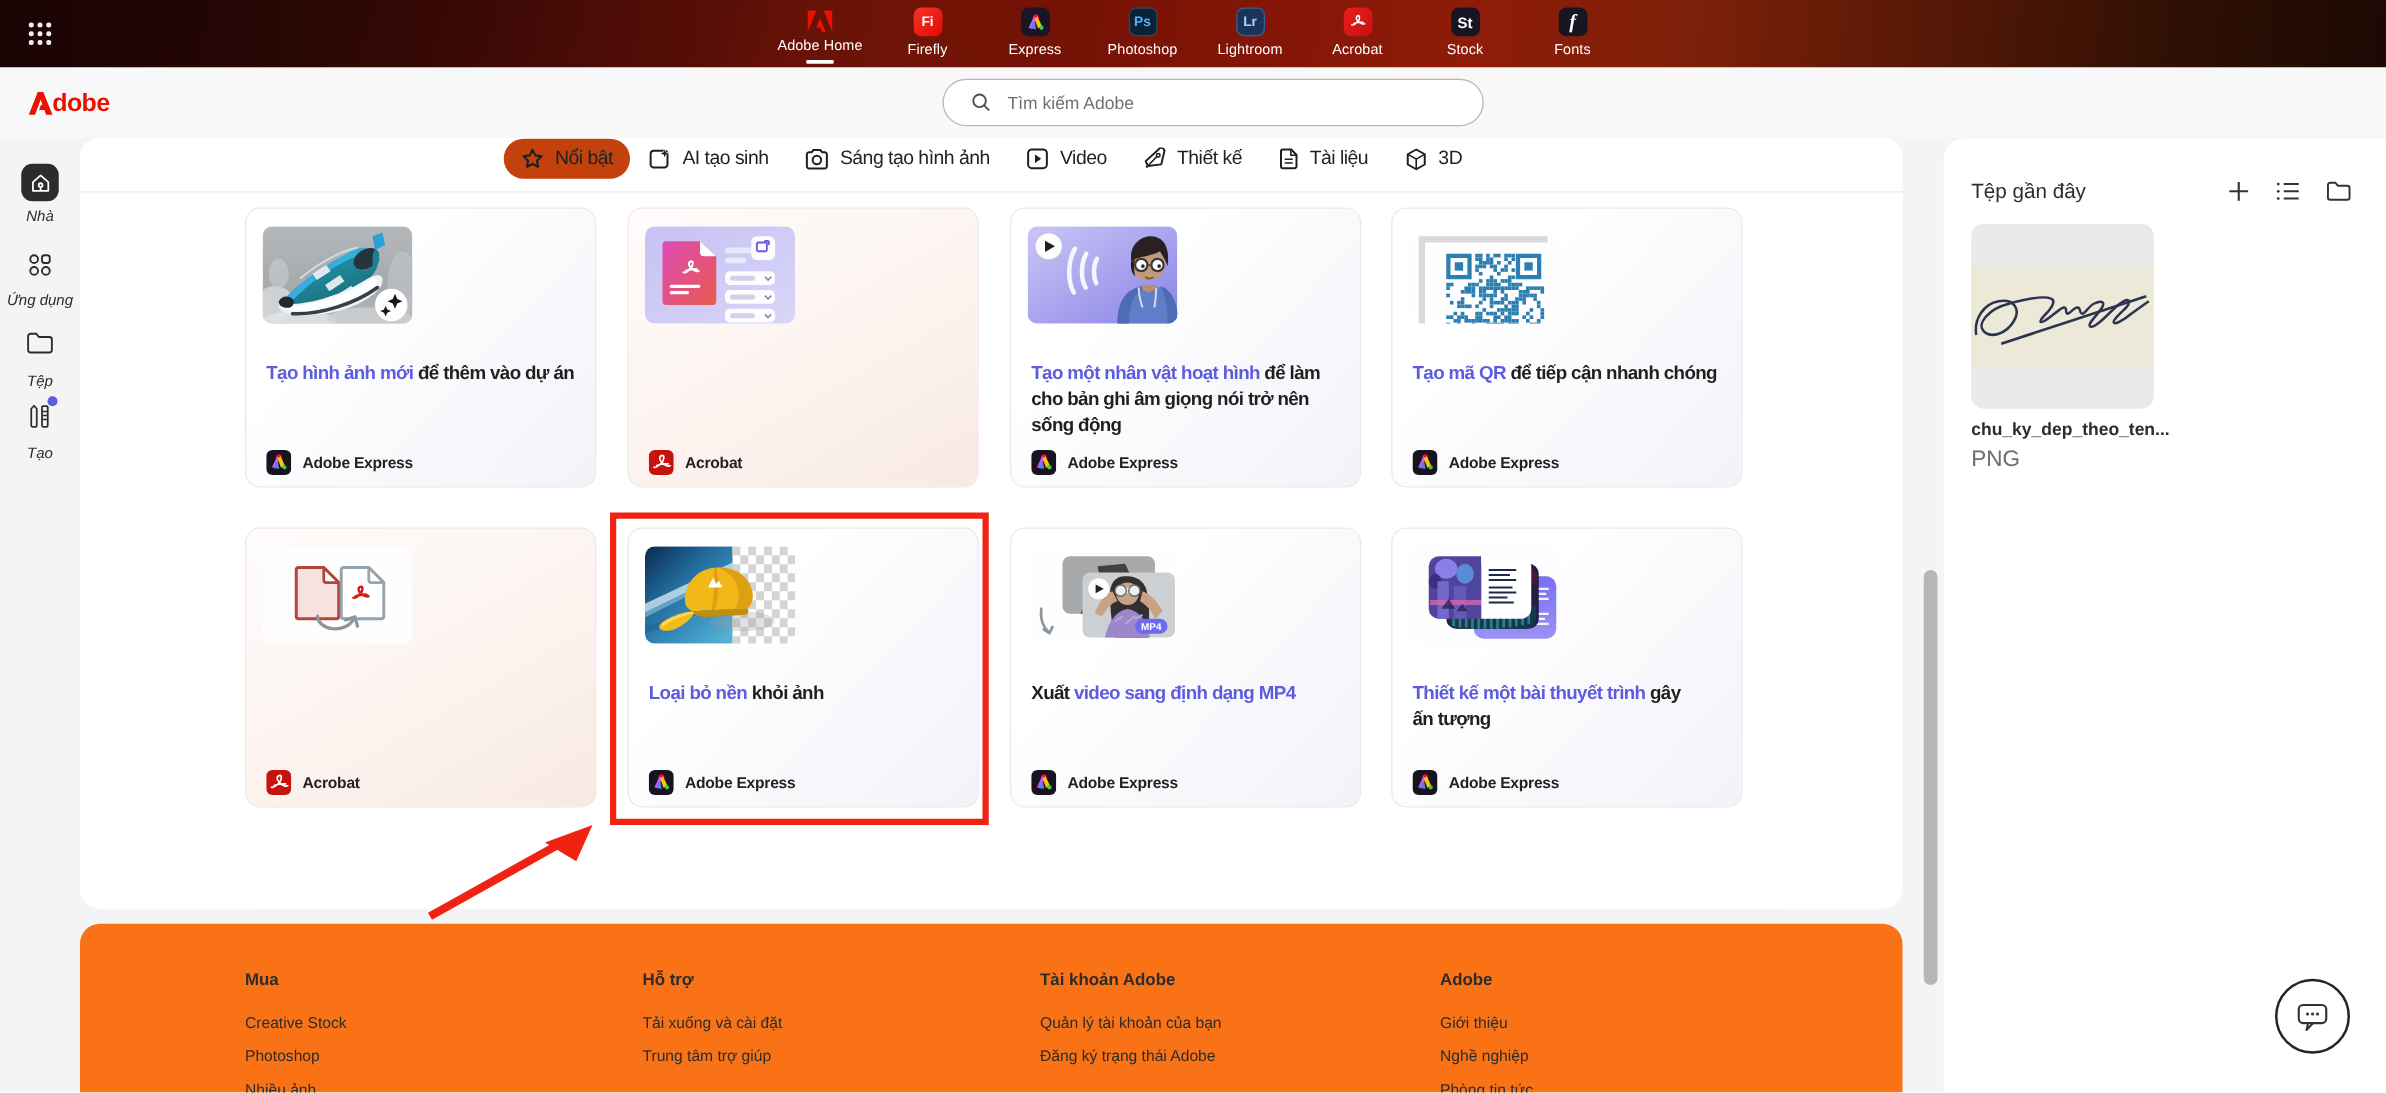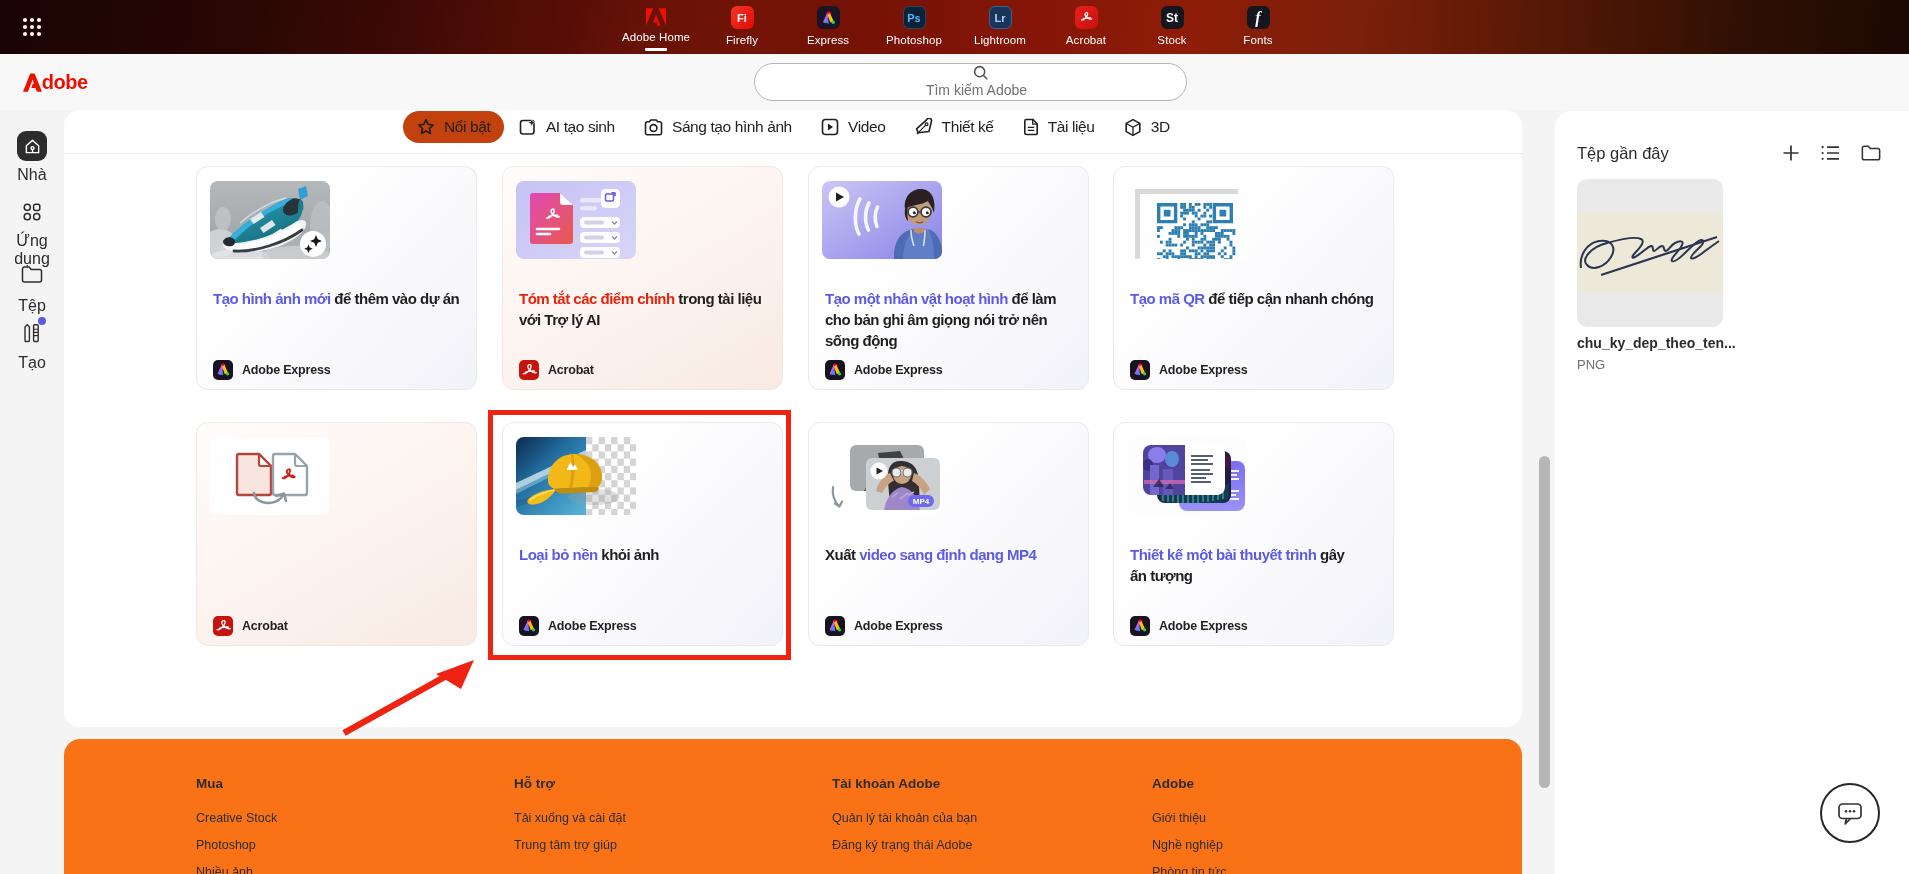--- a/index.html
+++ b/index.html
@@ -13,32 +13,32 @@
 .gridicon { position:absolute; left:23px; top:18px; width:18px; height:17px; }
 .gridicon i { position:absolute; width:3.6px; height:3.6px; border-radius:50%; background:#f5eeee; }
 .apps { position:absolute; left:613px; top:0; height:54px; display:flex; }
 .appitem { width:86px; height:54px; position:relative; display:flex; flex-direction:column; align-items:center; }
 .appitem .tile { margin-top:6px; width:23px; height:23px; border-radius:6px; display:flex; align-items:center; justify-content:center; font-weight:bold; }
 .appitem .lbl { margin-top:5px; font-size:11.5px; color:#fff; white-space:nowrap; letter-spacing:0.1px; }
 .homeline { position:absolute; left:50%; transform:translateX(-50%); top:48px; width:22px; height:2.5px; background:#fff; border-radius:1px; }
 
 
 .header { position:absolute; left:0; top:54px; width:1909px; height:56px; background:#f8f8f8; }
-.searchpill { position:absolute; left:754px; top:9px; width:433px; height:38px; border:1px solid #b5b5b5; border-radius:19px; background:#fff; display:flex; align-items:center;flex-direction:column; }
+.searchpill { position:absolute; left:754px; top:9px; width:433px; height:38px; border:1px solid #b5b5b5; border-radius:19px; background:#fff; display:flex; align-items:center; }
 .searchpill .ph { color:#707070; font-size:14px; margin-left:12px; }
 .hright { position:absolute; right:0; top:0; height:56px; display:flex; align-items:center; }
 .explore { font-size:13.5px; color:#3b3b3b; display:flex; align-items:center; gap:8px; letter-spacing:0.1px; }
 .hdivider { width:1px; height:30px; background:#d4d4d4; margin:0 15px 0 21px; }
 .hicon { width:36px; display:flex; justify-content:center; }
 .avatar { width:23px; height:23px; border-radius:50%; margin-left:8px; margin-right:9px; position:relative; overflow:hidden; background:radial-gradient(circle at 48% 40%,#8ec8ee 0 15%,#3f6fd4 16% 38%,#2a52b0 39% 44%,#e8220d 45% 100%); }
 
 
 .side { position:absolute; left:0; top:110px; width:64px; }
 .sitem { position:absolute; left:0; width:64px; text-align:center; color:#2c2c2c; }
-.sitem .lbl { font-size:16px; color:#2c2c2c; }
+.sitem .lbl { font-size:12px; color:#2c2c2c;font-style:italic; }
 .hometile { width:30px; height:30px; background:#2c2c2c; border-radius:9px; margin:0 auto; display:flex; align-items:center; justify-content:center; }
 
 
 .main { position:absolute; left:64px; top:110px; width:1458px; height:617px; background:#fff; border-radius:16px; }
 .tabs { position:absolute; left:339px; top:1px; height:32px; display:flex; align-items:center; }
 .tab { display:flex; align-items:center; gap:9px; font-size:15.5px; letter-spacing:-0.4px; color:#222; margin:0 14.6px; white-space:nowrap; }
 .tab.sel { background:#c2410c; border-radius:16px; height:32px; padding:0 14px; margin:0; }
 .tabline { position:absolute; left:0; top:43px; width:1458px; height:1px; background:#ececec; }
 
 
@@ -49,21 +49,21 @@
 .ctitle { position:absolute; left:16px; top:121px; width:256px; font-size:15px; font-weight:bold; color:#1f1f1f; line-height:21px; letter-spacing:-0.5px; }
 .ctitle .pu { color:#5c5ce0; } .ctitle .rd { color:#e1250e; }
 .cfoot { position:absolute; left:16px; top:193px; display:flex; align-items:center; gap:9px; font-size:12.5px; letter-spacing:-0.2px; font-weight:bold; color:#222; }
 
 
 .rpanel { position:absolute; left:1555px; top:111px; width:354px; height:763px; background:#fff; border-radius:16px 0 0 0; }
 .rphead { position:absolute; left:22px; top:33px; font-size:16.5px; font-weight:normal; color:#2c2c2c; }
 .rpicons { position:absolute; right:28px; top:33px; display:flex; gap:21px; }
 .filethumb { position:absolute; left:22px; top:68px; width:146px; height:148px; border-radius:10px; overflow:hidden; background:#e9e9e9; }
 .filename { position:absolute; left:22px; top:224px; font-size:14px; font-weight:bold; color:#2c2c2c; }
-.filetype { position:absolute; left:22px; top:246px; font-size:13px; color:#6e6e6e; }
+.filetype { position:absolute; left:22px; top:246px; font-size:18px; color:#6e6e6e; }
 
 
 .footer { position:absolute; left:64px; top:739px; width:1458px; height:135px; background:#f97316; border-radius:16px 16px 0 0; }
 .fcol { position:absolute; top:37px; }
 .fcol h4 { font-size:13.5px; color:#2c2c2c; margin-bottom:21px; }
 .fcol a { display:block; font-size:12.5px; color:#2c2c2c; margin-bottom:13.5px; line-height:13.5px; text-decoration:none; }
 
 
 .redbox { position:absolute; left:488px; top:410px; width:303px; height:250px; border:5px solid #ee2312; }
 
@@ -326,21 +326,20 @@
 <g>
               <rect x="64" y="36" width="40" height="11" rx="4" fill="#fdfdff"></rect>
               <rect x="64" y="51" width="40" height="11" rx="4" fill="#fdfdff"></rect>
               <rect x="64" y="66" width="40" height="11" rx="4" fill="#fdfdff"></rect>
 <rect x="68" y="39.5" width="20" height="4" rx="2" fill="#d3d0e8"></rect>
               <rect x="68" y="54.5" width="20" height="4" rx="2" fill="#d3d0e8"></rect>
               <rect x="68" y="69.5" width="20" height="4" rx="2" fill="#d3d0e8"></rect>
 <path d="M96 40.5 l2.5 2.5 2.5 -2.5 M96 55.5 l2.5 2.5 2.5 -2.5 M96 70.5 l2.5 2.5 2.5 -2.5" stroke="#8a87a8" stroke-width="1.3" fill="none"></path>
             </g>
 </svg></div>
-<div class="ctitle"><span class="rd">Tóm tắt các điểm chính</span> trong tài liệu với Trợ lý AI</div>
 <div class="cfoot">
           <svg width="20" height="20" viewBox="0 0 20 20">
             <rect width="20" height="20" rx="5" fill="#c5130d"></rect>
             <g transform="translate(-1.1,-1.2) scale(0.92)" fill="none" stroke="#fff" stroke-width="1.7" stroke-linecap="round">
               <path d="M12.6 4 C9 4.4 8.6 8 11.9 11.2 C8.5 14.8 5.4 16.6 3.9 15.9 M12.6 4 C15 4.6 13.4 9.3 11.9 11.2 M11.9 11.2 C14.8 14 18.9 15.6 20.3 14.3 M6.5 14.2 C9.8 13 15.6 12.2 18.2 12.6" transform="scale(0.86) translate(2.8,3)"></path>
             </g>
           </svg>
           <span>Acrobat</span>
         </div>
 </div>

